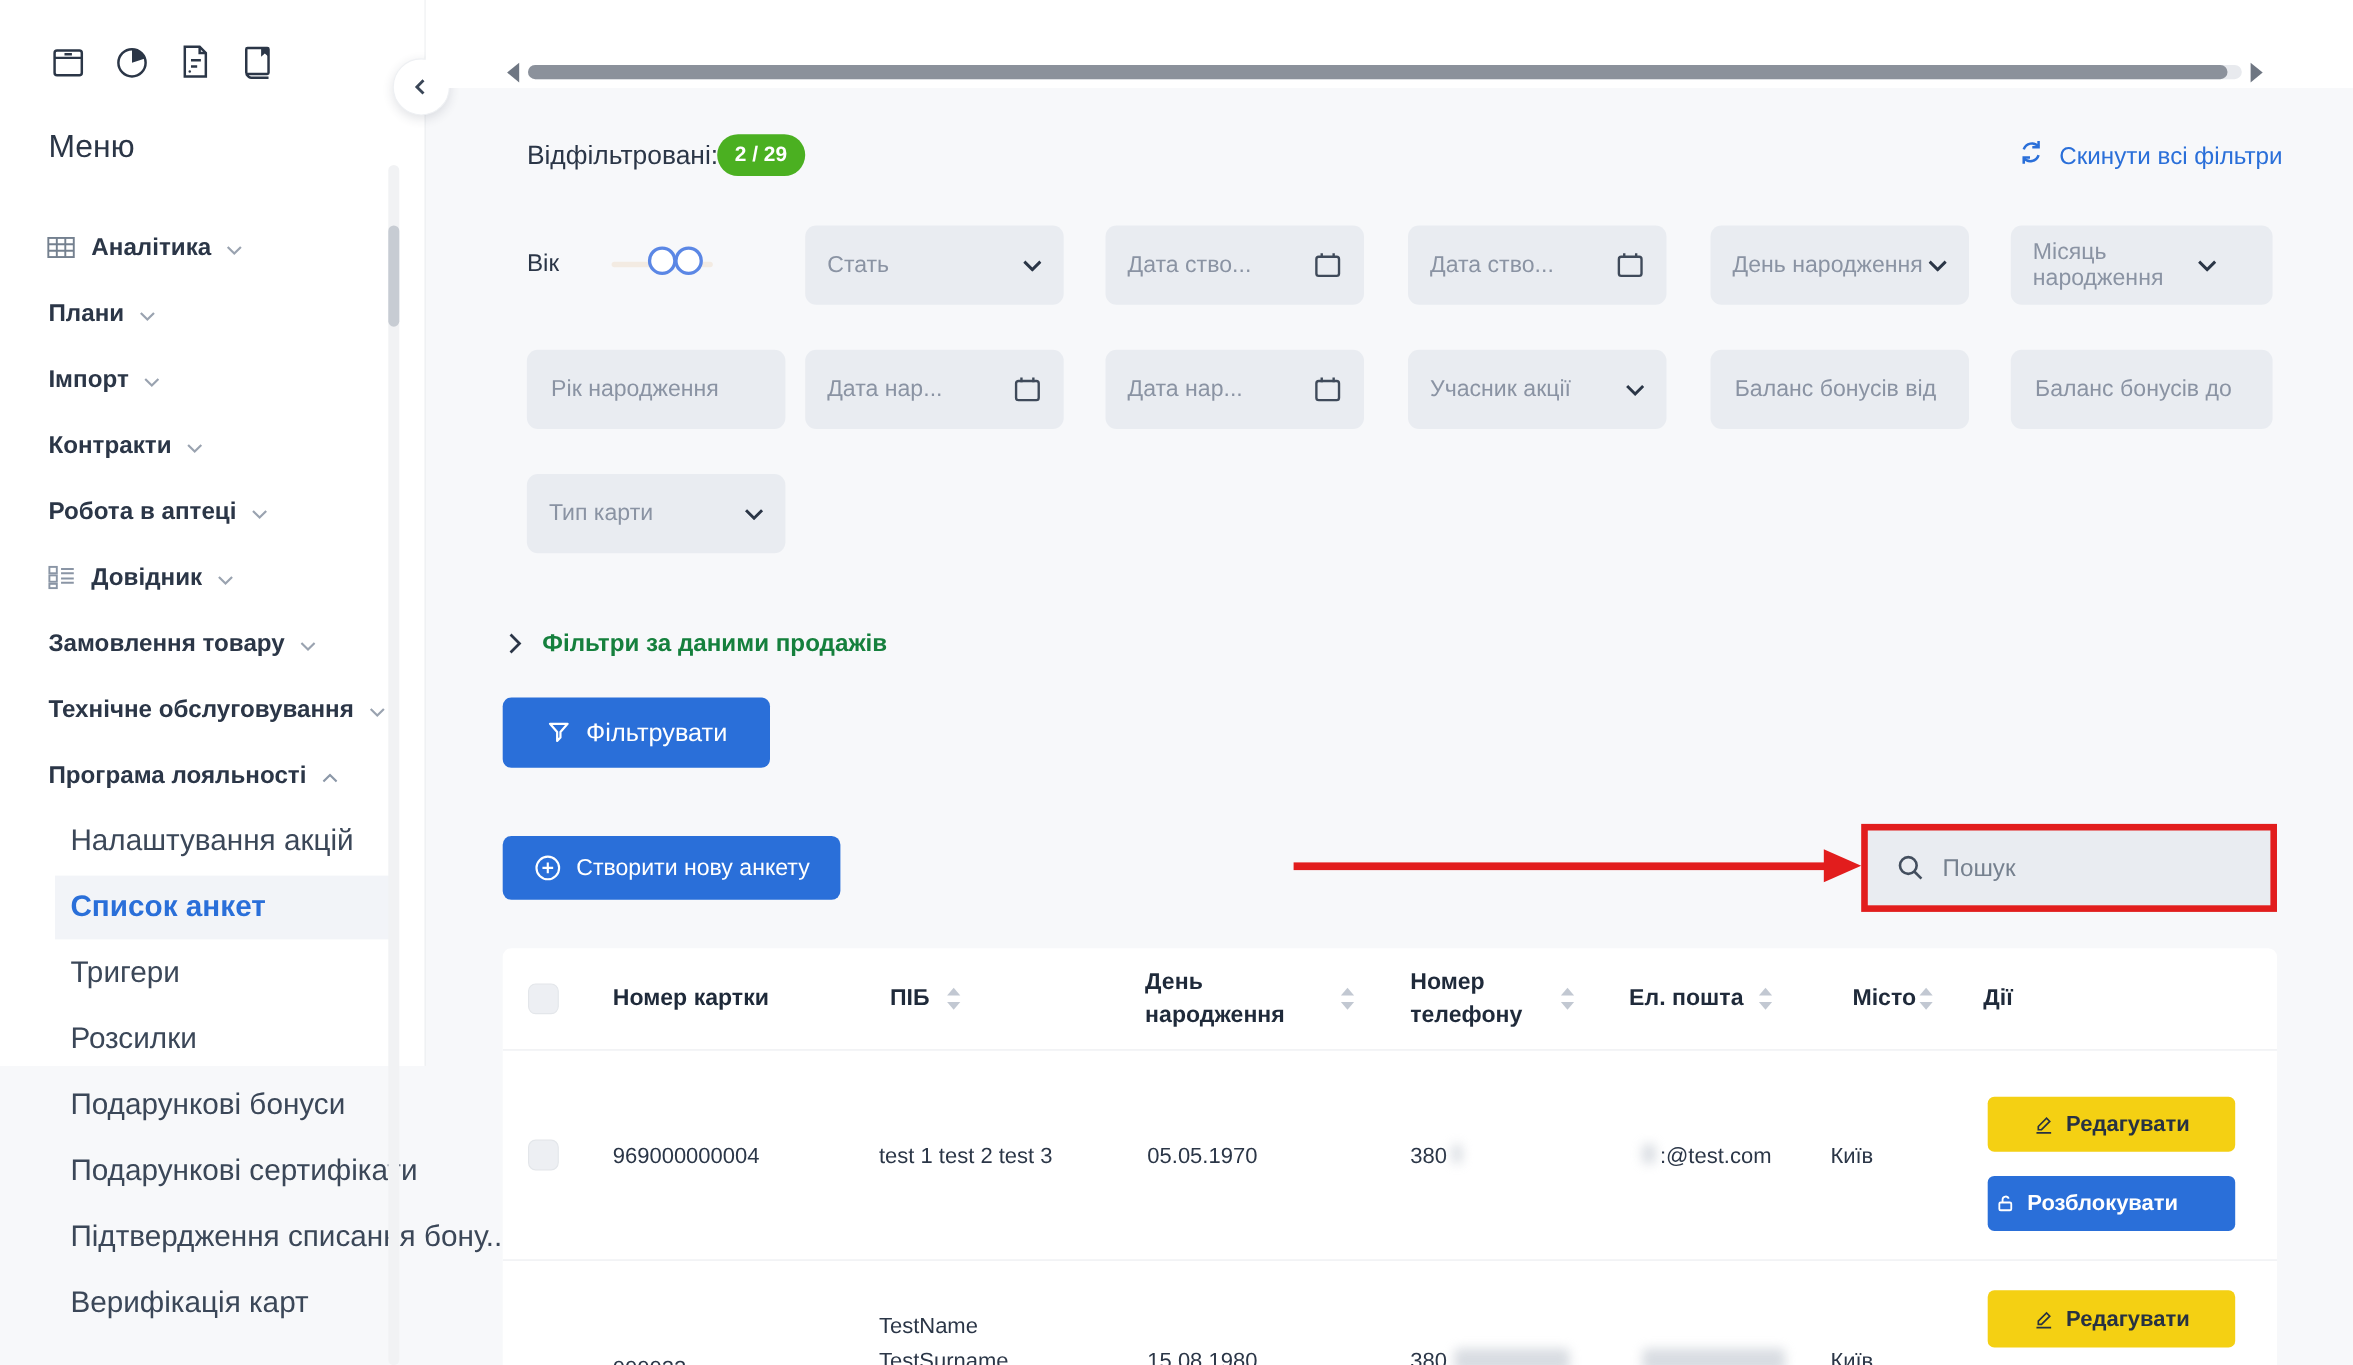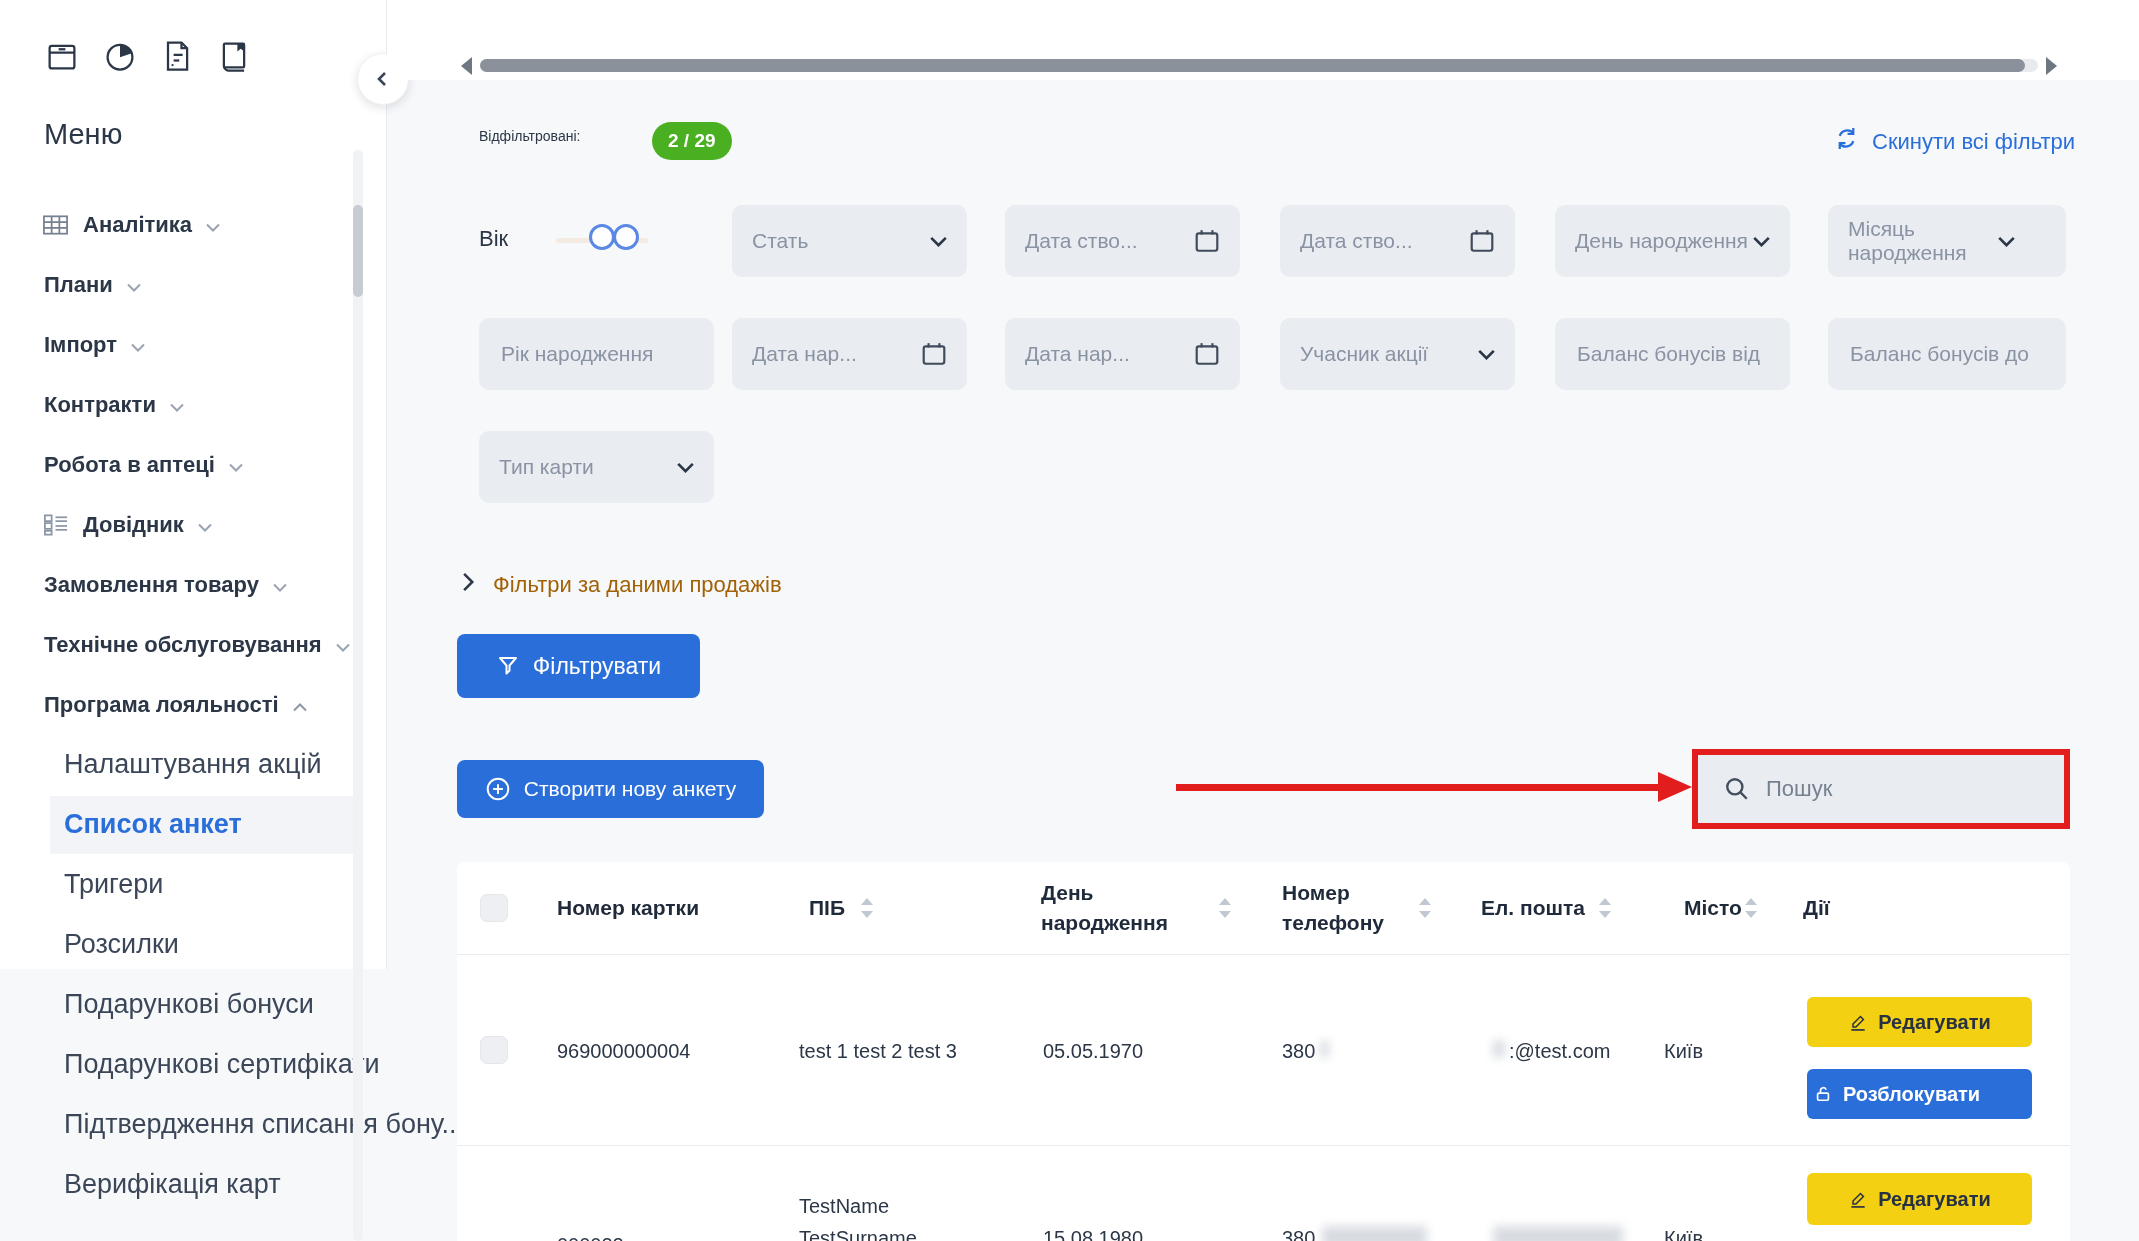--- a/index.html
+++ b/index.html
@@ -22,36 +22,36 @@
   .collapse-btn{position:absolute;left:357px;top:53px;width:52px;height:52px;border-radius:50%;background:#fff;
                 border:1px solid #eef0f3;box-shadow:0 3px 10px rgba(40,50,70,.14);display:flex;align-items:center;justify-content:center;cursor:pointer;}
   
   .white-strip{position:absolute;left:387px;top:0;width:1752px;height:80px;background:#fff;}
   .hbar-track{position:absolute;left:480px;top:59px;width:1558px;height:13px;background:#e8eaee;border-radius:7px;}
   .hbar-thumb{position:absolute;left:480px;top:59px;width:1545px;height:13px;background:#8b919b;border-radius:7px;cursor:pointer;}
   .hbar-arrow{position:absolute;width:0;height:0;border-top:9px solid transparent;border-bottom:9px solid transparent;cursor:pointer;}
   .hbar-arrow.left{left:461px;top:57px;border-right:11px solid #6e7682;}
   .hbar-arrow.right{left:2046px;top:57px;border-left:11px solid #6e7682;}
   
-  .filtered-label{position:absolute;left:479px;top:128px;font-size:14px;color:#2b3647;}
+  .filtered-label{position:absolute;left:479px;top:128px;font-size:24px;color:#2b3647;}
   .filtered-badge{position:absolute;left:652px;top:122px;height:38px;padding:0 16px;border-radius:19px;background:#4bb021;
                   color:#fff;font-size:19px;font-weight:700;display:flex;align-items:center;}
   .reset-link{position:absolute;left:1833px;top:125px;display:flex;align-items:center;gap:12px;color:#2a6fd9;font-size:22px;cursor:pointer;}
   
   .chip{position:absolute;width:235px;height:72px;background:#e9ecf1;border-radius:10px;box-sizing:border-box;
         display:flex;align-items:center;padding:0 20px;color:#8a93a3;font-size:21px;cursor:pointer;}
   .chip .chip-label{flex:1;line-height:24px;}
   .chip svg{flex:0 0 auto;}
   .chip-input{width:100%;border:none;background:transparent;outline:none;font-family:Liberation Sans, sans-serif;font-size:21px;color:#4c1d95;}
   .chip-input::placeholder{color:#8a93a3;opacity:1;}
   .age-label{position:absolute;left:479px;top:226px;font-size:22px;color:#2b3647;}
   .slider-track{position:absolute;left:556px;top:238px;width:92px;height:5px;background:#f3ebe2;border-radius:3px;}
   .slider-handle{position:absolute;width:26px;height:26px;border-radius:50%;background:#fff;border:3px solid #5b87e5;box-sizing:border-box;cursor:pointer;}
   
-  .sales-toggle{position:absolute;left:462px;top:572px;display:flex;gap:18px;font-size:22px;font-weight:400;color:#a16207;cursor:pointer;}
+  .sales-toggle{position:absolute;left:462px;top:572px;display:flex;align-items:center;gap:18px;font-size:22px;font-weight:700;color:#15803d;cursor:pointer;}
   .btn-blue{position:absolute;background:#2a6fd9;border-radius:8px;display:flex;align-items:center;justify-content:center;gap:13px;
             color:#fff;cursor:pointer;box-sizing:border-box;}
   .btn-filter{left:457px;top:634px;width:243px;height:64px;font-size:23px;font-weight:500;}
   .btn-create{left:457px;top:760px;width:307px;height:58px;font-size:21px;font-weight:500;}
   
   .search-box{position:absolute;left:1692px;top:749px;width:378px;height:80px;box-sizing:border-box;
               border:6px solid #e21d1d;background:#e9ecf1;display:flex;align-items:center;padding:0 8px 0 26px;gap:14px;}
   .search-box input{flex:1;border:none;background:transparent;outline:none;font-family:inherit;font-size:22px;color:#4a5568;}
   .search-box input::placeholder{color:#76818f;opacity:1;}
   .arrow-body{position:absolute;left:1176px;top:784px;width:486px;height:7px;background:#e21d1d;}

